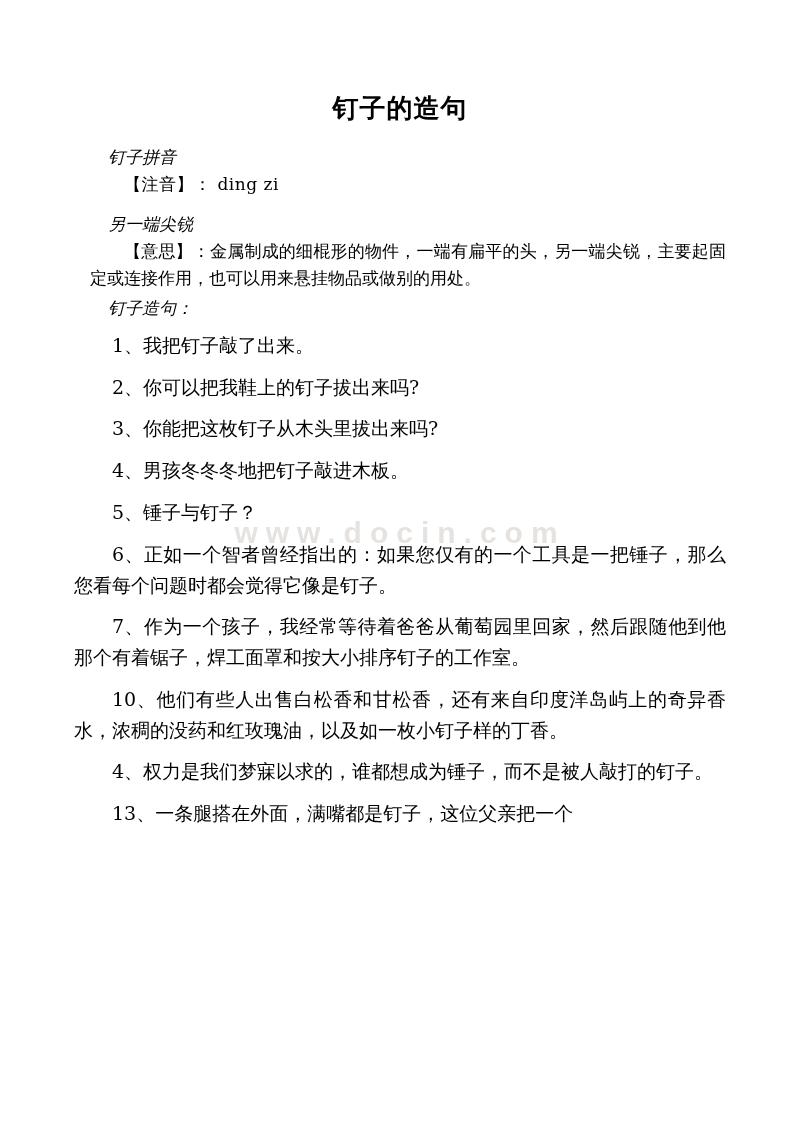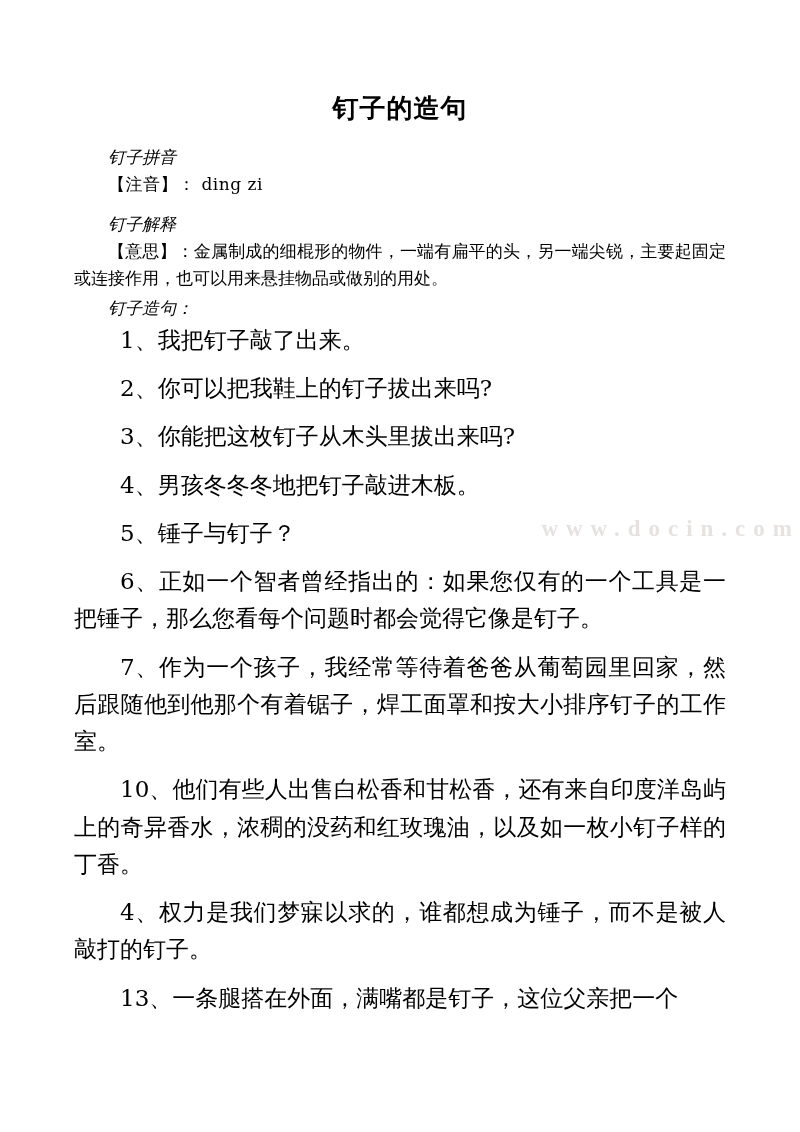--- a/index.html
+++ b/index.html
@@ -27,21 +27,21 @@
     font-size: 26px;
     font-weight: bold;
     letter-spacing: 1px;
     margin: 14px 0 18px 0;
     line-height: 1.3;
   }
   .para {
     font-size: 17px;
     line-height: 1.62;
     text-align: justify;
-    margin: 0 0 2px 0;
+    margin: 0 0 2px 16px;
     text-indent: 2em;
   }
   .para.spaced {
     margin-bottom: 12px;
   }
   .label-line {
     font-size: 17px;
     line-height: 1.6;
     text-indent: 2em;
     margin: 0;
@@ -49,49 +49,49 @@
   }
   .pinyin {
     font-family: "DejaVu Serif", "Liberation Serif", serif;
     letter-spacing: 0.5px;
   }
   .watermark {
     position: absolute;
     left: 0;
     right: 0;
     top: 516px;
-    text-align: right;
-    font-family: Liberation Serif, serif;
-    font-size: 23px;
+    text-align: center;
+    font-family: Liberation Sans, sans-serif;
+    font-size: 30px;
     letter-spacing: 8px;
     color: rgba(200, 190, 185, 0.45);
     pointer-events: none;
     user-select: none;
     white-space: nowrap;
     font-weight: bold;
   }
   .sentence {
-    font-size: 23px;
+    font-size: 19px;
     line-height: 1.62;
     text-align: justify;
     text-indent: 2em;
-    margin: 0 0 11px 0;
+    margin: 8px 0 11px 0;
   }
 </style>
 </head>
 <body>
 
 <div class="page">
 
   <div class="doc-title">钉子的造句</div>
 
   <div class="label-line">钉子拼音</div>
   <div class="para spaced pinyin">【注音】： ding zi</div>
 
-  <div class="label-line">钉子解释</div>
+  <div class="label-line">另一端尖锐</div>
   <div class="para">【意思】：金属制成的细棍形的物件，一端有扁平的头，另一端尖锐，主要起固定或连接作用，也可以用来悬挂物品或做别的用处。</div>
 
   <div class="label-line">钉子造句：</div>
 
   <div class="sentence">1、我把钉子敲了出来。</div>
   <div class="sentence">2、你可以把我鞋上的钉子拔出来吗?</div>
   <div class="sentence">3、你能把这枚钉子从木头里拔出来吗?</div>
   <div class="sentence">4、男孩冬冬冬地把钉子敲进木板。</div>
   <div class="sentence">5、锤子与钉子？</div>
   <div class="sentence">6、正如一个智者曾经指出的：如果您仅有的一个工具是一把锤子，那么您看每个问题时都会觉得它像是钉子。</div>

